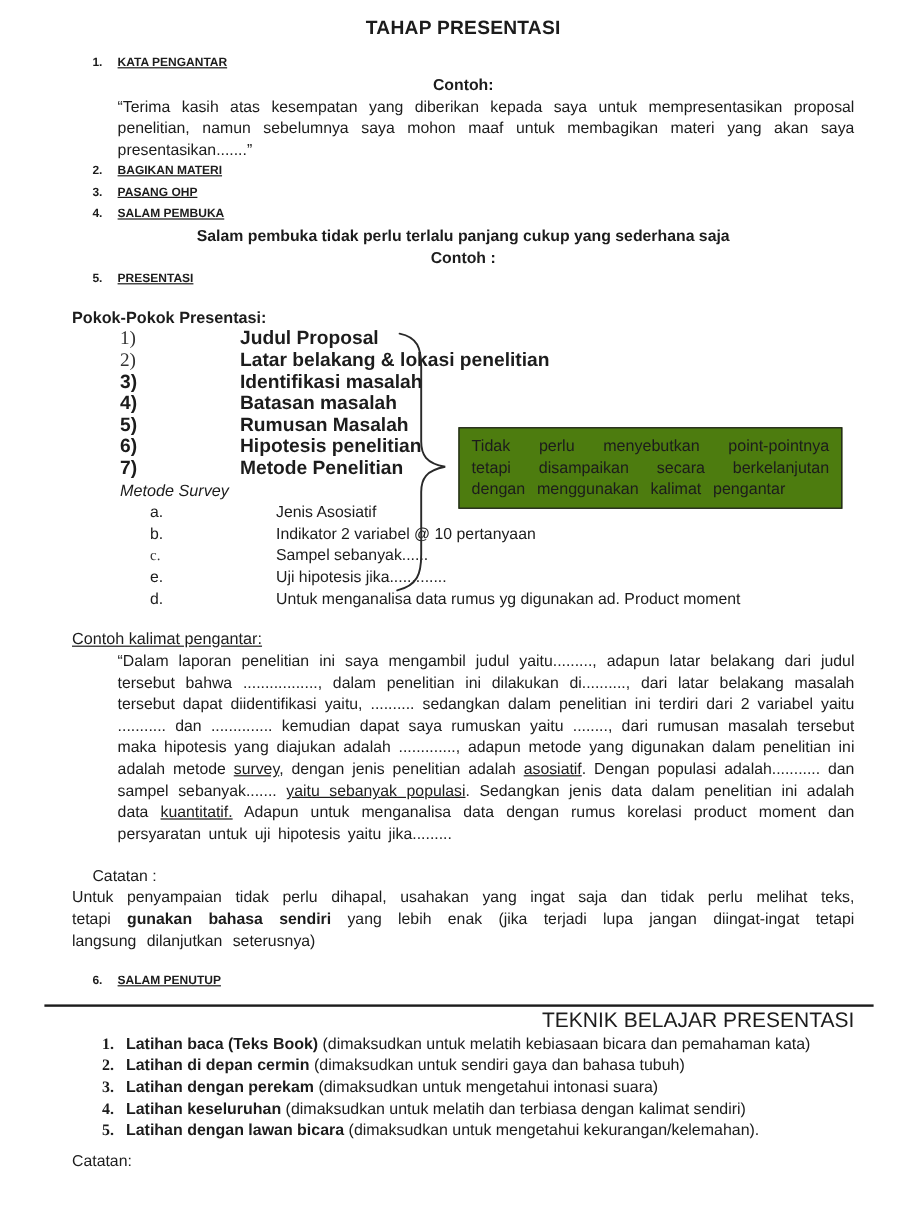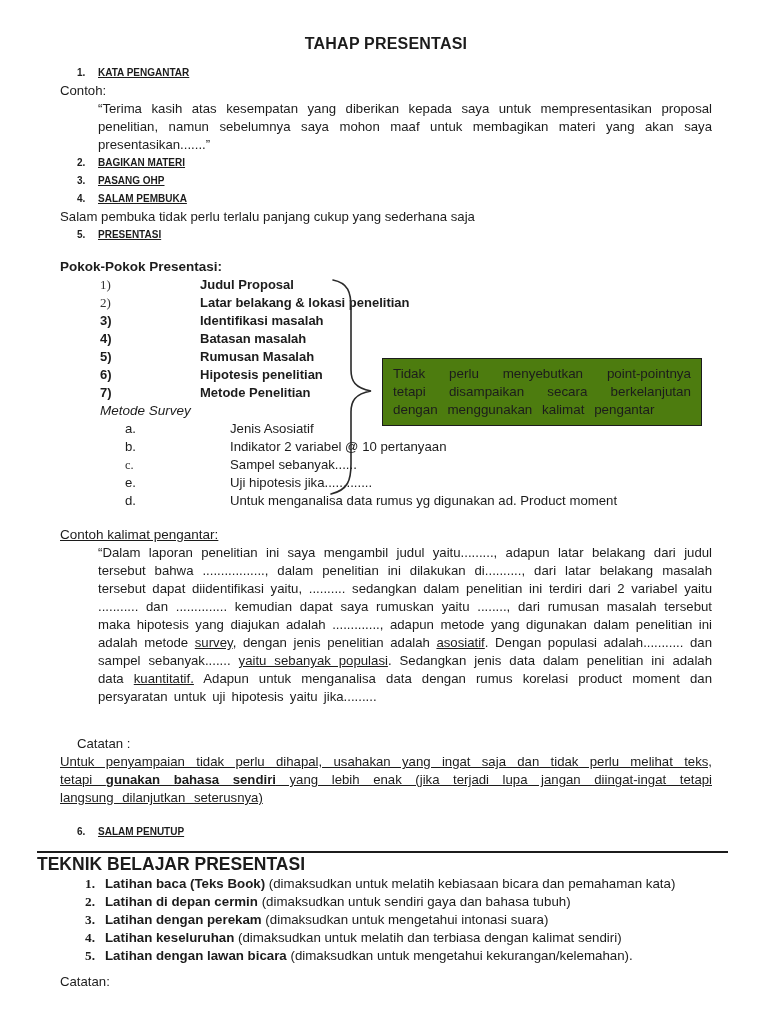--- a/index.html
+++ b/index.html
@@ -2,68 +2,68 @@
 <html><head>
 <meta charset="utf-8">
 <style>
   * { box-sizing: border-box; }
   html, body { margin: 0; padding: 0; }
   body {
     width: 768px; height: 1024px; overflow: hidden;
     background: #ffffff; color: #1c1c1c;
     font-family: "Liberation Sans", sans-serif;
   }
-  .page { position: relative; width: 768px; height: 1024px; padding: 34px 56px 0 60px; }
+  .page { position: relative; width: 768px; height: 1024px; padding: 14px 56px 0 60px; }
 
   .doc-title { text-align: center; font-weight: bold; font-size: 16px; line-height: 20px; margin-bottom: 10px; letter-spacing: .2px; }
 
   .sec-head { font-weight: bold; font-size: 10px; line-height: 18px; text-decoration: underline; }
   .sec-head .num { display: inline-block; margin-left: 17px; width: 21px; }
 
   .body-text { font-size: 13.2px; line-height: 18px; text-align: justify; word-spacing: 2.5px; }
-  .plain { text-align: left; word-spacing: normal; }
+  .plain { text-align: center; word-spacing: normal; font-weight: bold; }
   .quote { margin-left: 38px; }
   .h-fix3 { height: 54px; overflow: hidden; }
   .h-fix2 { height: 36px; overflow: hidden; }
   .h-fix9 { height: 163px; overflow: hidden; }
 
   .pokok-head { font-weight: bold; font-size: 13.5px; line-height: 18px; margin-top: 14px; }
   .pokok-list { position: relative; }
-  .p-item { font-size: 13px; line-height: 18px; }
+  .p-item { font-size: 16px; line-height: 18px; }
   .p-num { display: inline-block; margin-left: 40px; width: 100px; font-weight: bold; }
   .p-num.serif { font-weight: normal; font-family: "Liberation Serif", serif; color: #333; }
   .p-label { font-weight: bold; }
   .metode-label { font-style: italic; font-size: 13.5px; line-height: 18px; margin-left: 40px; }
   .m-item { font-size: 13.2px; line-height: 18px; }
   .m-letter { display: inline-block; margin-left: 65px; width: 105px; }
   .m-letter.serif { font-family: "Liberation Serif", serif; font-size: 12.5px; color: #333; }
 
   .brace { position: absolute; left: 268px; top: 2px; }
   .callout {
     position: absolute; left: 322px; top: 82px; width: 320px;
     border: 1.5px solid #1c1c1c; background: #4d7c0f;
     padding: 6px 10px; font-size: 13.4px; line-height: 18px;
     text-align: justify; word-spacing: 6px;
   }
 
   .u-head { font-size: 13.5px; line-height: 18px; text-decoration: underline; margin-top: 16px; }
-  .catatan-label { font-size: 13.2px; line-height: 18px; margin-top: 28px; }
+  .catatan-label { font-size: 13.2px; line-height: 18px; margin-top: 16px; }
   .indent17 { margin-left: 17px; }
   .s6-head { margin-top: 16px; }
 
   .divider { border: none; border-top: 2px solid #1c1c1c; margin: 10px 0 0 -23px; width: 691px; }
-  .teknik-head { font-weight: bold; font-size: 17.5px; line-height: 21px; margin-left: -23px; margin-top: 1px; }
+  .teknik-head { font-weight: normal; font-size: 17.5px; line-height: 21px; margin-left: -23px; margin-top: 1px; text-align: right; }
   .t-item { font-size: 13.3px; line-height: 18px; }
   .t-num { display: inline-block; margin-left: 25px; width: 20px; font-weight: bold; font-family: "Liberation Serif", serif; }
   .t-bold { font-weight: bold; }
   .catatan-bottom { margin-top: 8px; }
 
   .b { font-weight: bold; }
   .u { text-decoration: underline; }
-  .cat-para { word-spacing: 5px; text-decoration: underline; }
+  .cat-para { word-spacing: 5px; }
 </style>
 </head>
 <body>
 
 <div class="page">
 
   <div class="doc-title">TAHAP PRESENTASI</div>
 
   <div class="sec-head">
     <span class="num">1.</span><span>KATA PENGANTAR</span>
@@ -74,20 +74,21 @@
   <div class="sec-head">
     <span class="num">2.</span><span>BAGIKAN MATERI</span>
   </div>
   <div class="sec-head">
     <span class="num">3.</span><span>PASANG OHP</span>
   </div>
   <div class="sec-head">
     <span class="num">4.</span><span>SALAM PEMBUKA</span>
   </div>
   <div class="body-text plain">Salam pembuka tidak perlu terlalu panjang cukup yang sederhana saja</div>
+  <div class="body-text plain">Contoh :</div>
 
   <div class="sec-head">
     <span class="num">5.</span><span>PRESENTASI</span>
   </div>
 
   <div class="pokok-head">Pokok-Pokok Presentasi:</div>
 
   <div class="pokok-list">
     <div>
         <div class="p-item">

